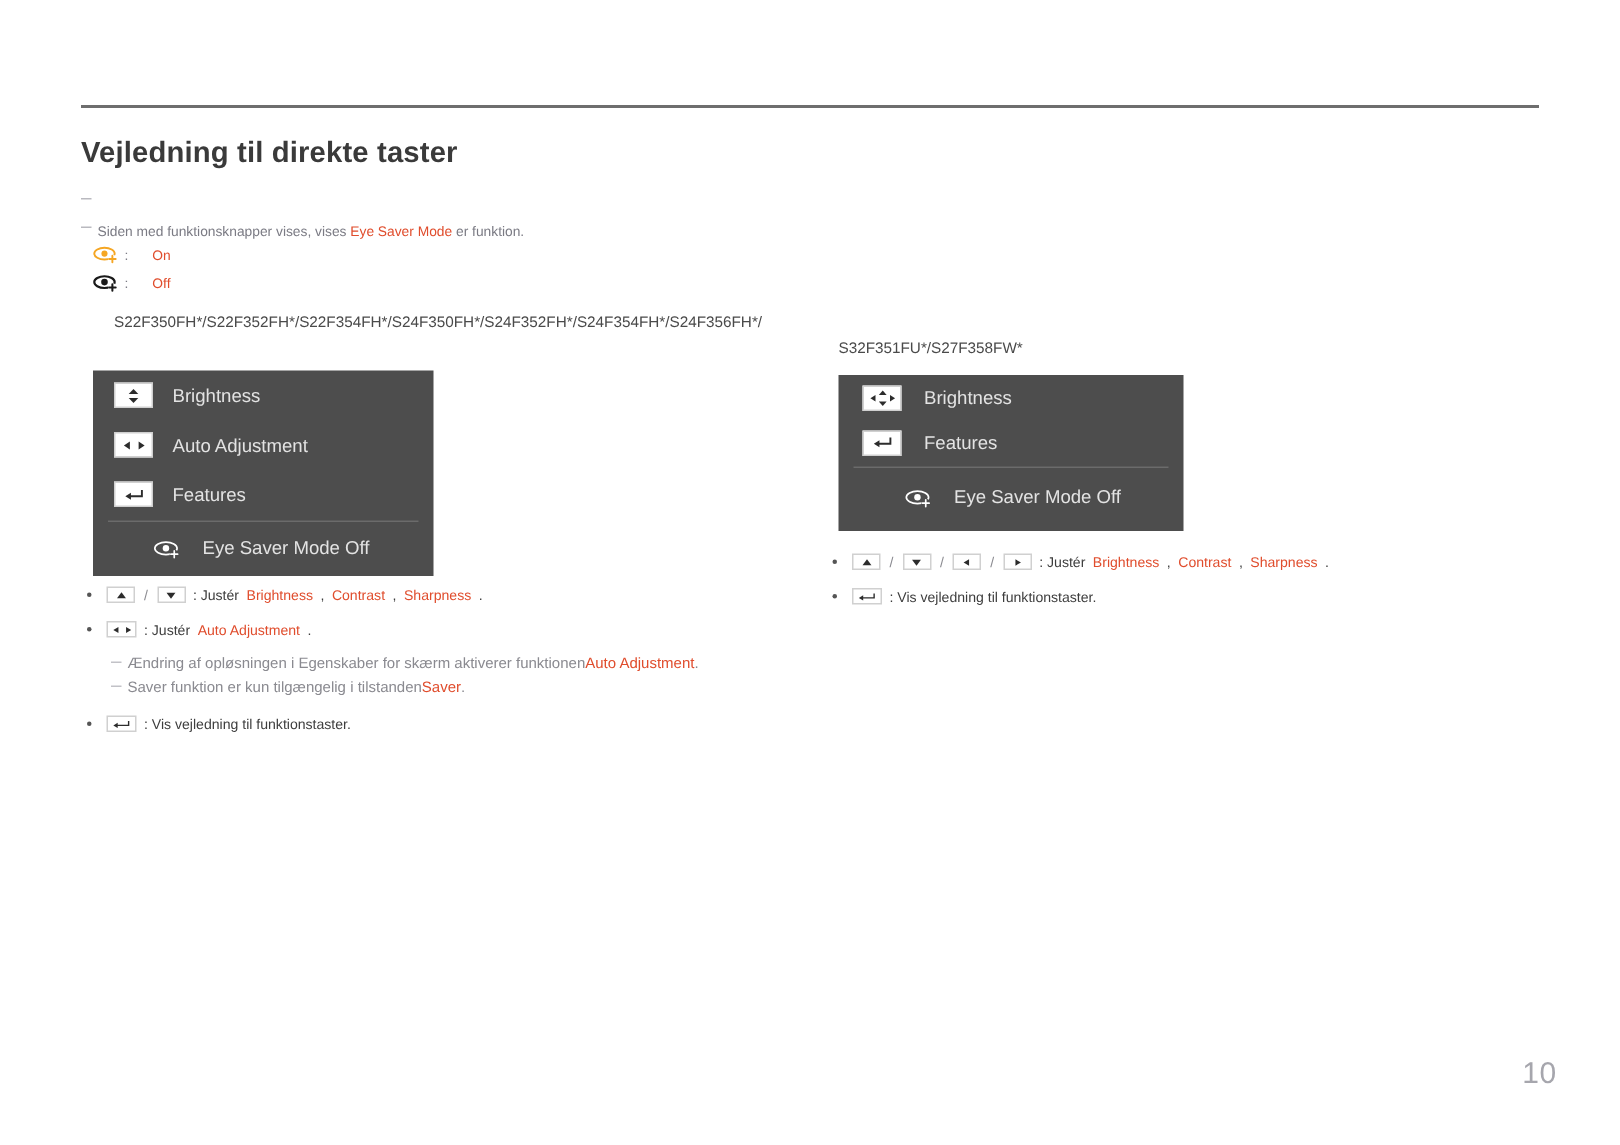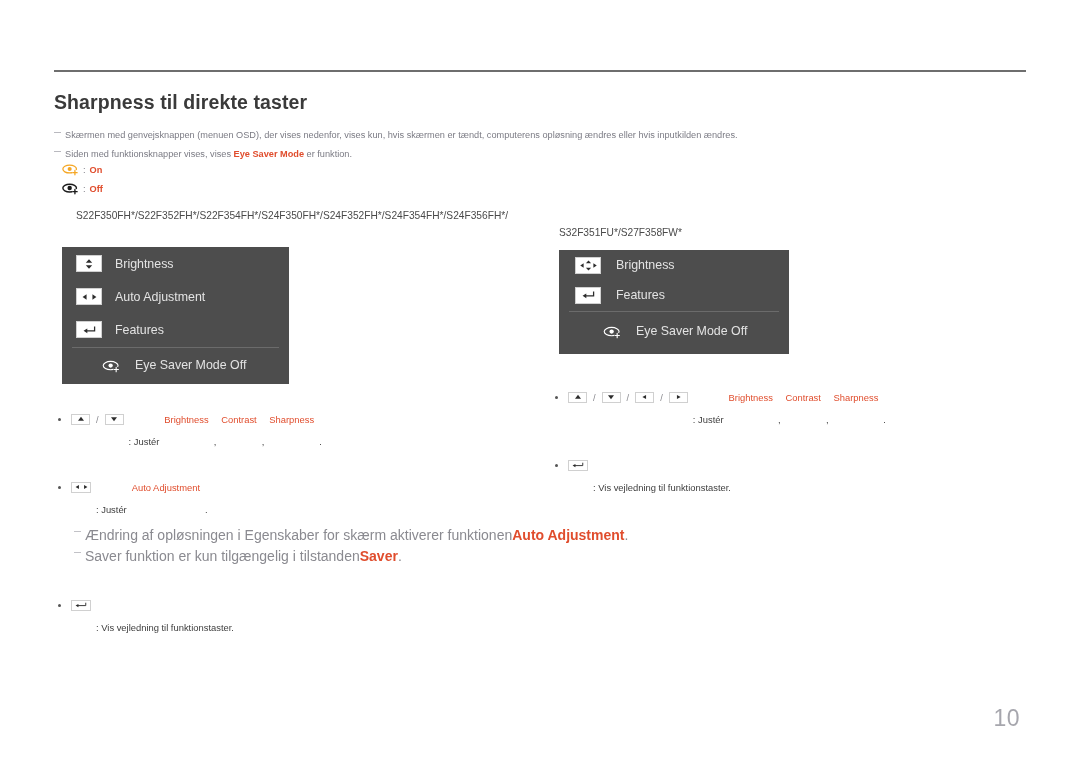--- a/index.html
+++ b/index.html
@@ -46,38 +46,38 @@
   .note .dash {
     display: inline-block;
     width: 7px; height: 1px;
     background: #b9b9bf;
     vertical-align: 5px;
     margin-right: 4px;
   }
   .note-1 { top: 129px; }
   .note-2 { top: 148px; }
 
-  .hl { color: #e04d2d; font-weight: bold; }
+  .hl { color: #e04d2d; font-weight: normal; }
   .hl-soft { color: #e04d2d; }
 
   
   .eye-legend {
     position: absolute;
     left: 62px;
     font-size: 9.2px;
     color: #e04d2d;
     white-space: nowrap;
     display: flex;
     align-items: center;
     gap: 4px;
   }
   .eye-on  { top: 163px; }
   .eye-off { top: 182px; }
   .eye-legend .sep { color: #7b7b84; }
-  .eye-legend .lbl { font-weight: bold; }
+  .eye-legend .lbl { font-weight: normal; margin-left: 12px; }
 
   .eyeicon { display:inline-block; width: 17px; height: 13px; }
 
   
   .models {
     position: absolute;
     font-size: 10.2px;
     color: #4a4a4a;
     line-height: 17.5px;
     white-space: nowrap;
@@ -153,57 +153,57 @@
     margin-bottom: 12px;
     white-space: nowrap;
   }
   .bdot {
     width: 3px; height: 3px; border-radius: 50%;
     background: #555; flex: none; margin-right: 5px;
   }
   .keybtn-sm { width: 19px; height: 11px; }
   .keybtn-sm2 { width: 20px; height: 11px; }
   .slash { color: #8a8a90; margin: 0 1px; }
-  .btxt { color: #3d3d3d; margin-top: 45px; }
+  .btxt { color: #3d3d3d; }
 
   .sub-note {
     display: flex;
     align-items: flex-start;
-    font-size: 14px;
+    font-size: 10px;
     color: #8a8a90;
     margin: 0 0 5px 16px;
     white-space: nowrap;
   }
   .sub-note .dash {
     display: inline-block;
     width: 7px; height: 1px;
     background: #c2c2c7;
     margin-right: 4px;
     margin-top: 4px;
     flex: none;
   }
 
   
   .page-num {
     position: absolute;
-    right: 60px; top: 705px;
-    font-size: 23px;
+    right: 42px; top: 705px;
+    font-size: 20px;
     color: #a6a6ad;
     letter-spacing: .5px;
   }
 </style>
 </head>
 <body>
 
 <div class="top-rule"></div>
 
-<div class="page-title">Sharpness til direkte taster</div>
+<div class="page-title">Vejledning til direkte taster</div>
 
 <div class="note note-1">
-  <span class="dash"></span><span>Skærmen med genvejsknappen (menuen OSD), der vises nedenfor, vises kun, hvis skærmen er tændt, computerens opløsning ændres eller hvis inputkilden ændres.</span>
+  <span class="dash"></span>
 </div>
 
 <div class="note note-2">
   <span class="dash"></span><span>Siden med funktionsknapper vises, vises </span><span class="hl">Eye Saver Mode</span><span> er funktion.</span>
 </div>
 
 <div class="eye-legend eye-on">
   <span class="eyeicon">
     <svg viewBox="0 0 20 15" width="17" height="13">
       <ellipse cx="9" cy="7" rx="8" ry="4.6" fill="none" stroke="#f5a623" stroke-width="1.5"></ellipse>

